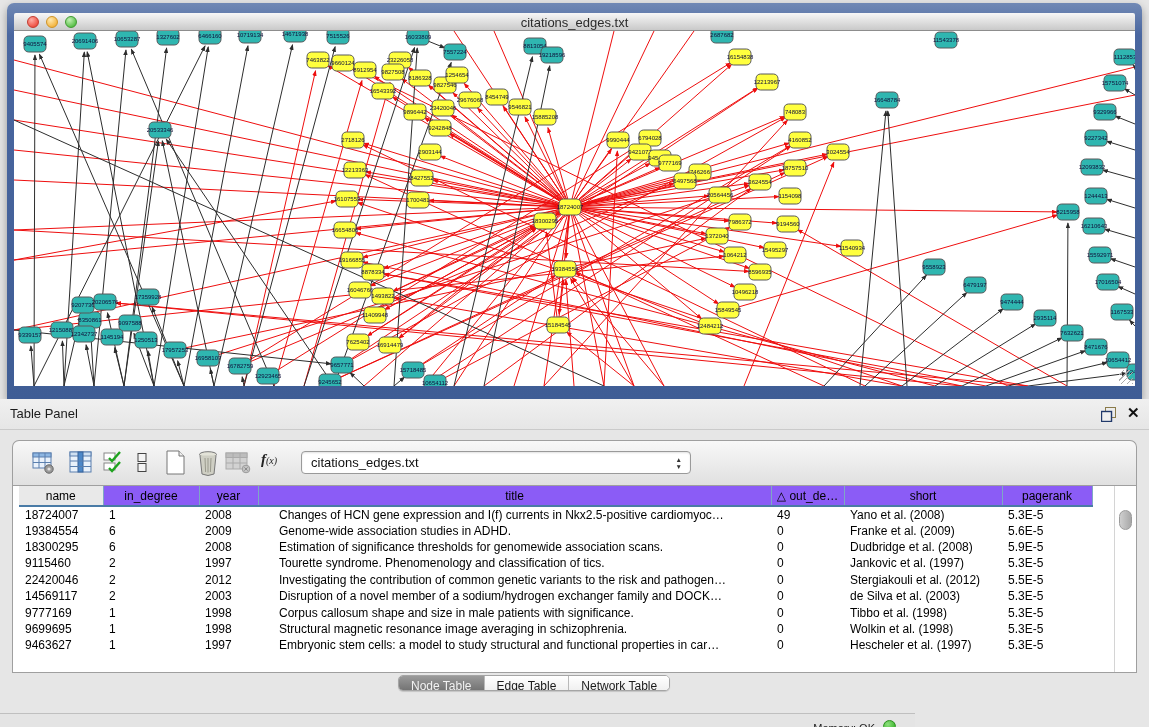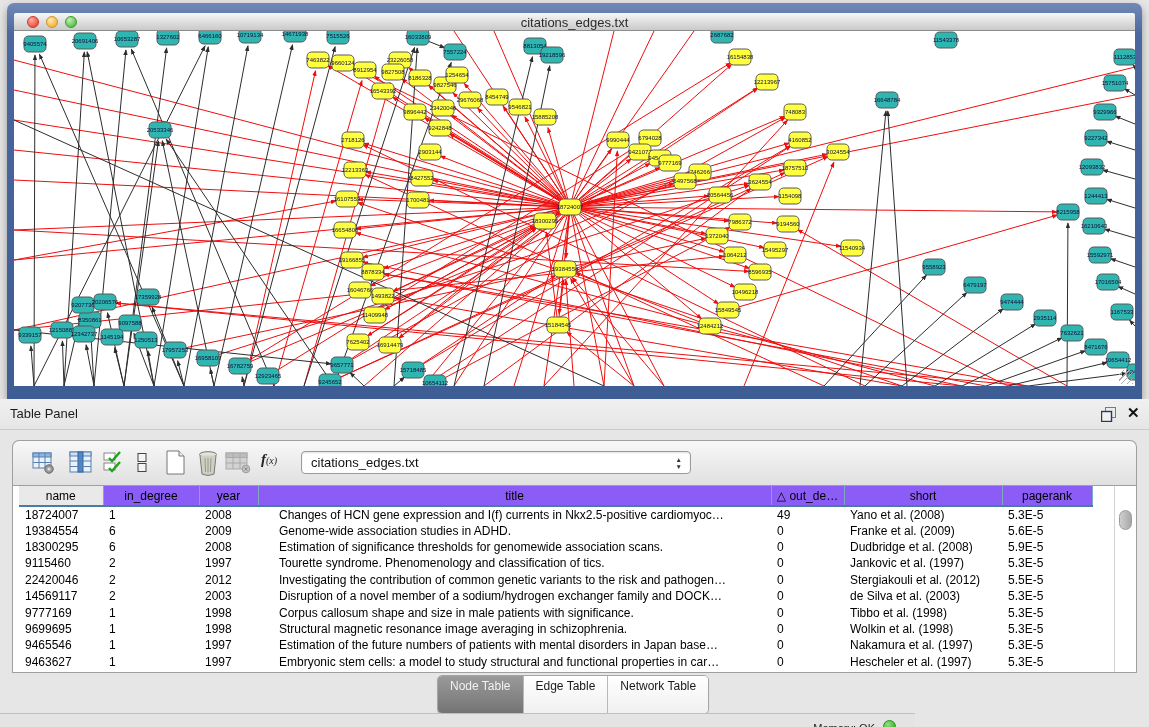--- a/index.html
+++ b/index.html
@@ -37,21 +37,21 @@
 
 .twrap{position:absolute;left:12px;top:485px;width:1125px;height:188px;background:#fff;border:1px solid #9f9f9f}
 table{border-collapse:collapse;table-layout:fixed;margin-left:6px}
 th{height:20px;background:#8b5cf6;border-right:1px solid #7ea8c4;border-bottom:2px solid #4a7ba6;font-size:12px;font-weight:normal;color:#000;text-align:center;padding:0 2px;overflow:hidden;white-space:nowrap}
 th:first-child{background:#e9e9e9}
 td{height:16.4px;font-size:12px;color:#000;padding:0 0 0 6px;overflow:hidden;white-space:nowrap}
 td.title-cell{padding-left:21px}
 .vscroll{position:absolute;right:0;top:0;width:22px;height:186px;background:#fff;border-left:1px solid #d4d4d4}
 .vthumb{position:absolute;left:4px;top:24px;width:13px;height:20px;border-radius:7px;background:linear-gradient(90deg,#cfcfcf,#a8a8a8);border:1px solid #9b9b9b}
 
-.tabs{position:absolute;left:437px;top:675px;height:39px;display:flex;border:1px solid #a5a5a5;border-radius:5px;overflow:hidden;background:#fff;box-shadow:0 1px 1px rgba(0,0,0,.15)}
+.tabs{position:absolute;left:398px;top:675px;height:16px;display:flex;border:1px solid #a5a5a5;border-radius:5px;overflow:hidden;background:#fff;box-shadow:0 1px 1px rgba(0,0,0,.15)}
 .tab{font-size:12px;color:#1a1a1a;background:linear-gradient(#ffffff,#f0f0f0);padding:3px 12px 0 12px;border-right:1px solid #b9b9b9;text-align:center}
 .tab:last-child{border-right:none}
 .tab.sel{background:linear-gradient(#9a9a9a,#747474);color:#f2f2f2}
 
 .status{position:absolute;left:0;top:713px;width:915px;height:30px;background:#e4e4e4;border-top:1px solid #bfbfbf}
 .status .mem{position:absolute;right:40px;top:8px;font-size:11px;color:#222}
 .status .dot{position:absolute;right:19px;top:6px;width:13px;height:13px;border-radius:50%;background:radial-gradient(circle at 35% 30%,#8ee07e,#3cb52c 75%);border:1px solid #2a8f1e}
 
 .splitgrip{position:absolute;left:568px;top:400px;width:12px;height:6px;
  background:repeating-linear-gradient(45deg,transparent 0 2px,#9a9a9a 2px 3px)}
@@ -868,29 +868,20 @@
         <tr>
           <td>9699695</td>
           <td>1</td>
           <td>1998</td>
           <td class="title-cell">Structural magnetic resonance image averaging in schizophrenia.</td>
           <td>0</td>
           <td>Wolkin et al. (1998)</td>
           <td>5.3E-5</td>
         </tr>
         <tr>
-          <td>9465546</td>
-          <td>1</td>
-          <td>1997</td>
-          <td class="title-cell">Estimation of the future numbers of patients with mental disorders in Japan base…</td>
-          <td>0</td>
-          <td>Nakamura et al. (1997)</td>
-          <td>5.3E-5</td>
-        </tr>
-        <tr>
           <td>9463627</td>
           <td>1</td>
           <td>1997</td>
           <td class="title-cell">Embryonic stem cells: a model to study structural and functional properties in car…</td>
           <td>0</td>
           <td>Hescheler et al. (1997)</td>
           <td>5.3E-5</td>
         </tr>
       </tbody>
   </table>

